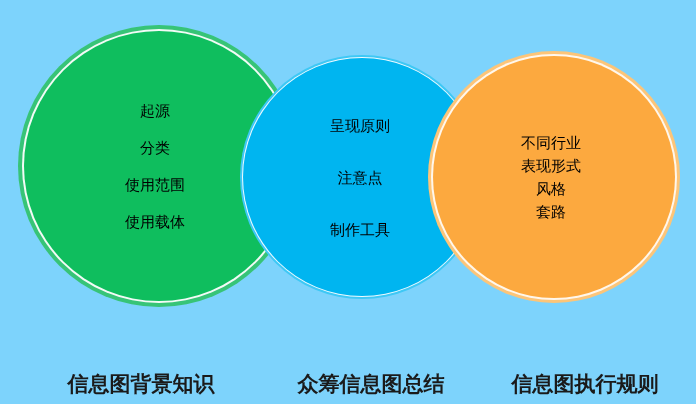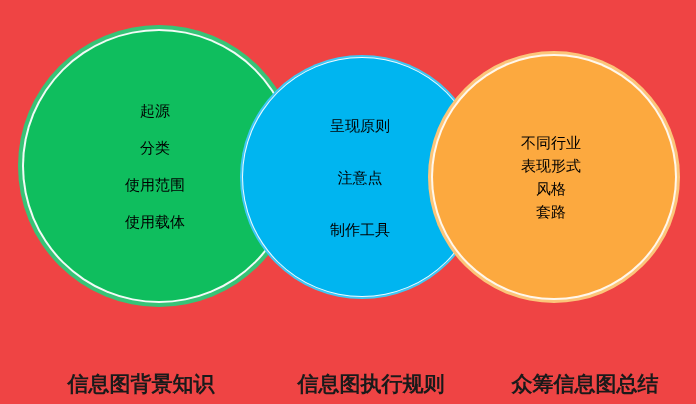--- a/index.html
+++ b/index.html
@@ -11,21 +11,21 @@
     height: 404px;
     background: #ffffff;
     font-family: "Liberation Sans", "DejaVu Sans", sans-serif;
     overflow: hidden;
   }
 
   #venn-diagram {
     position: relative;
     width: 696px;
     height: 404px;
-    background: #ef4444;
+    background: #7dd3fc;
   }
 
   
   .circle-group {
     position: absolute;
   }
 
   
   .circle-ring {
     position: absolute;
@@ -156,17 +156,17 @@
     <div class="circle-labels">
       <span class="item">不同行业</span>
       <span class="item">表现形式</span>
       <span class="item">风格</span>
       <span class="item">套路</span>
     </div>
   </div>
 
   <div id="caption-row">
     <div class="caption" id="caption-0">信息图背景知识</div>
+    <div class="caption" id="caption-2">众筹信息图总结</div>
     <div class="caption" id="caption-1">信息图执行规则</div>
-    <div class="caption" id="caption-2">众筹信息图总结</div>
   </div>
 
 </div>
 
 </body></html>

